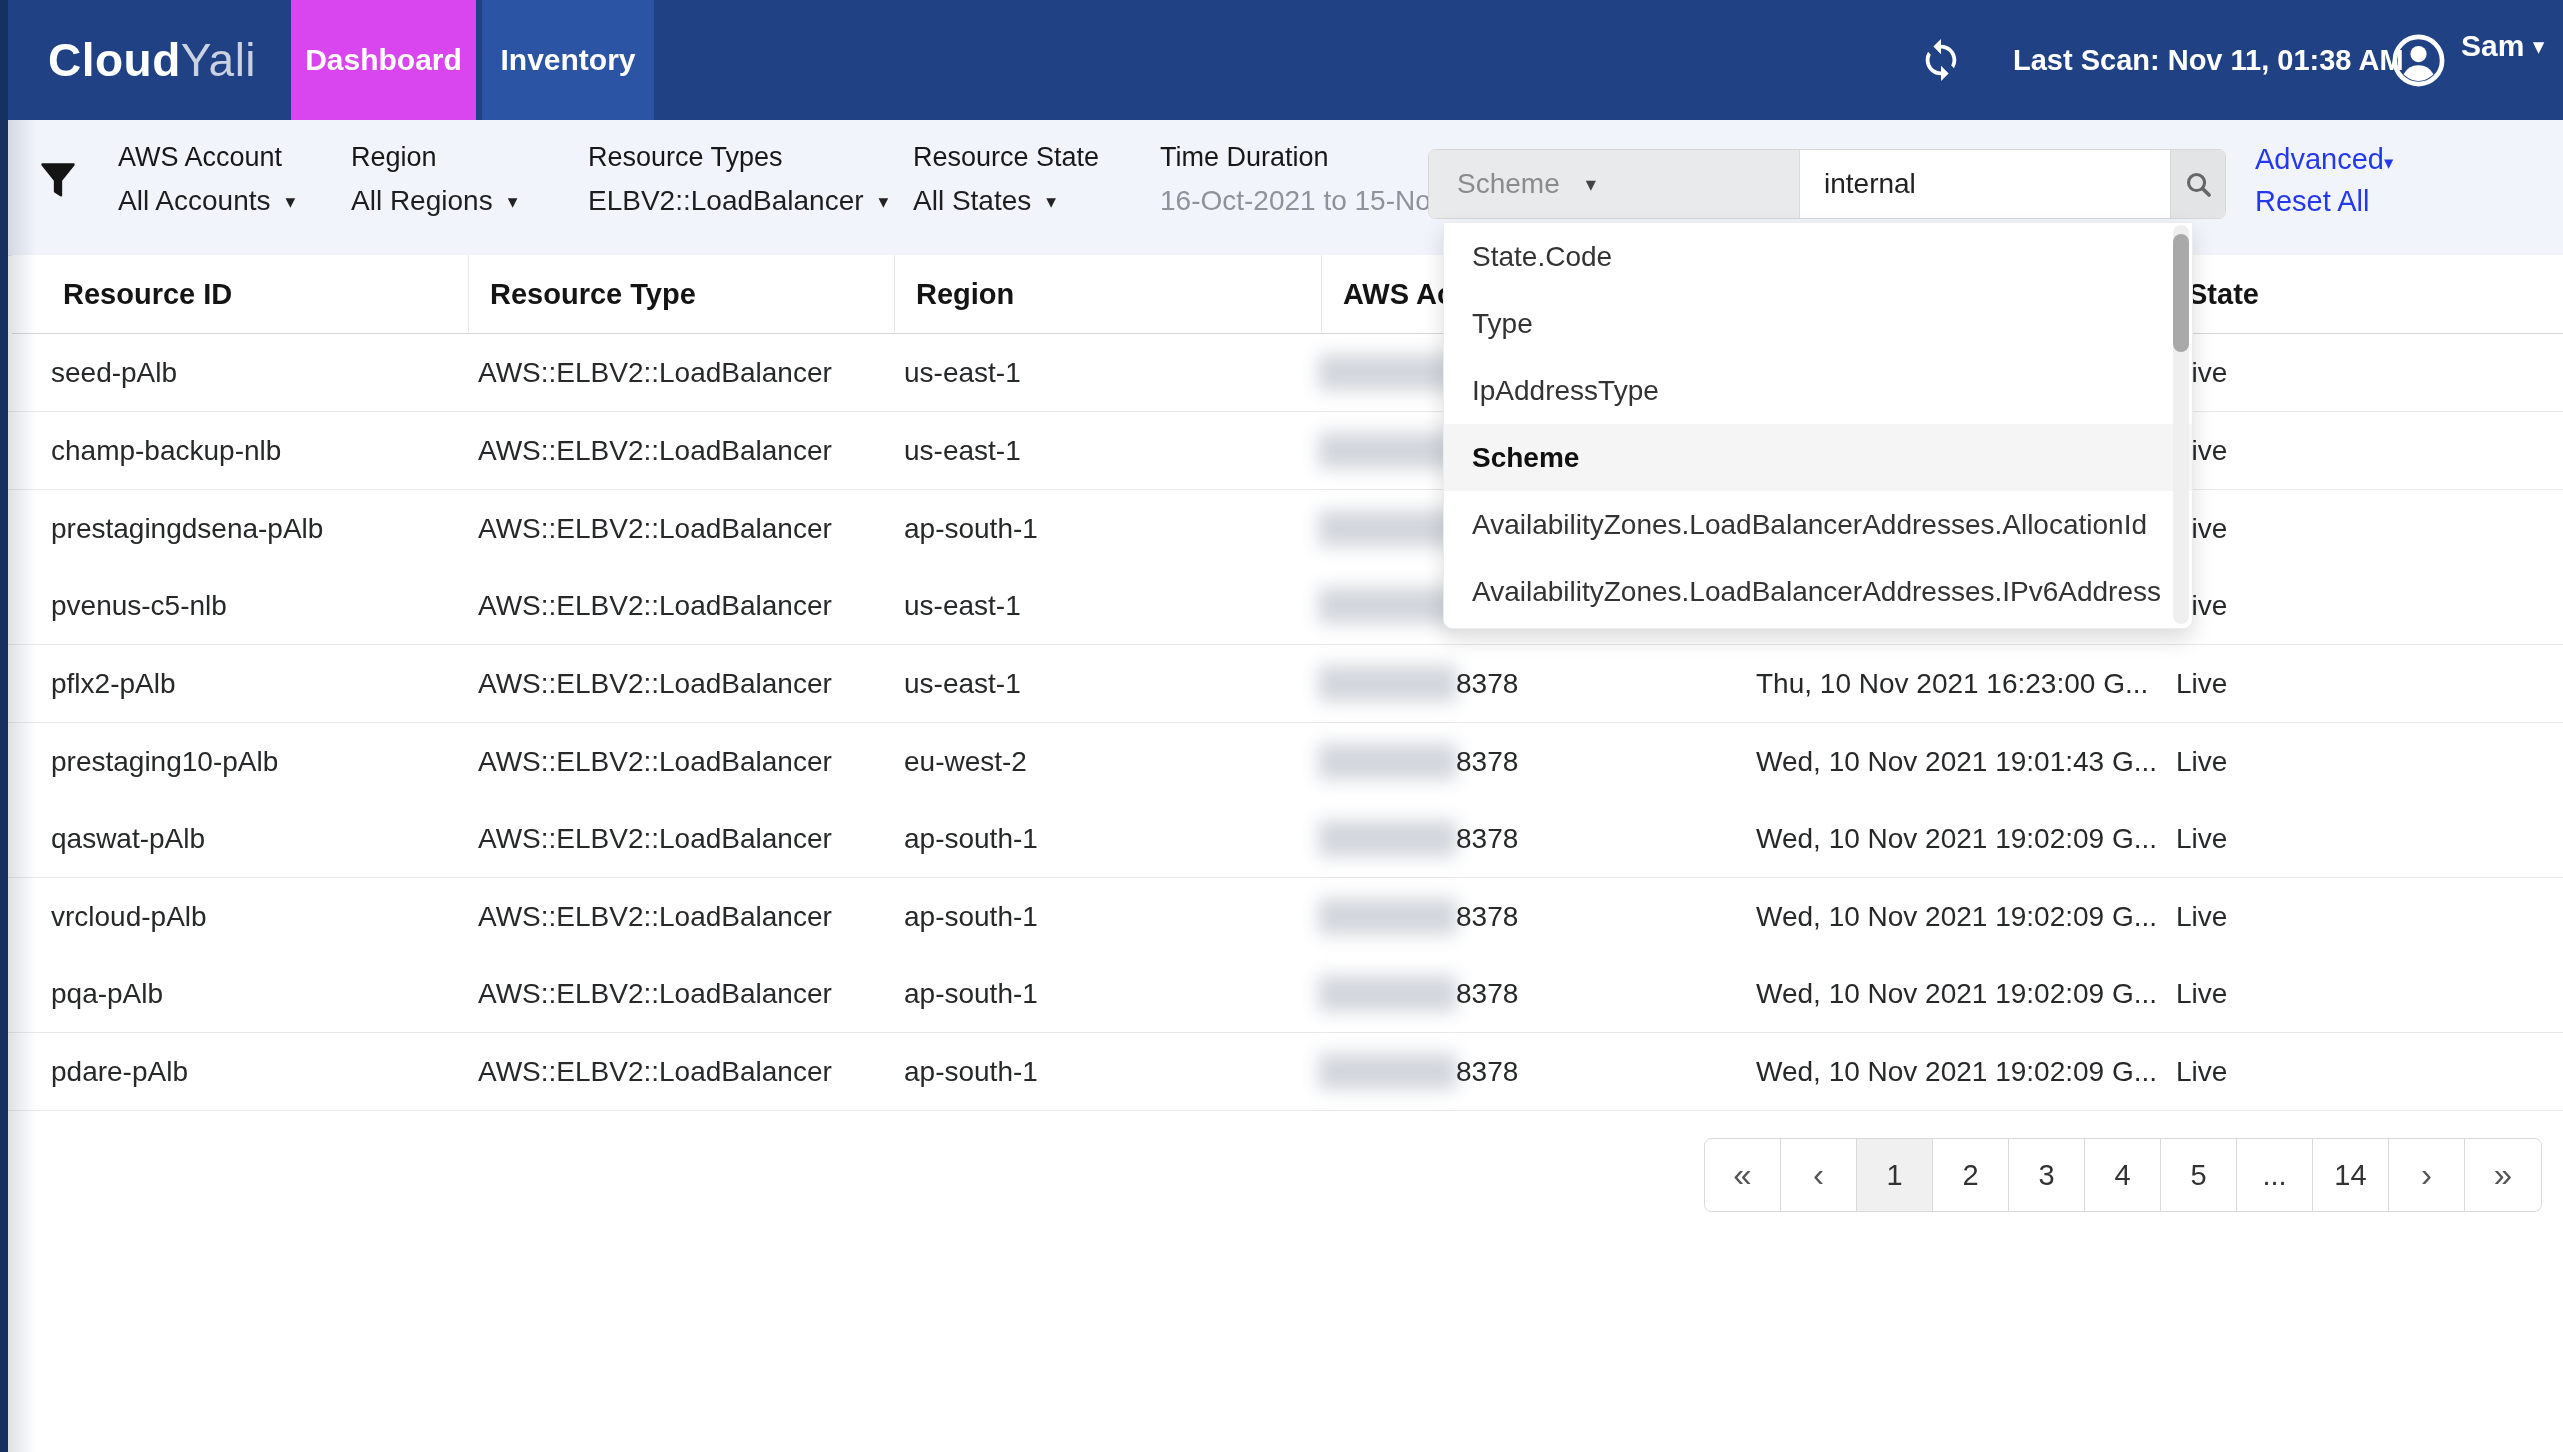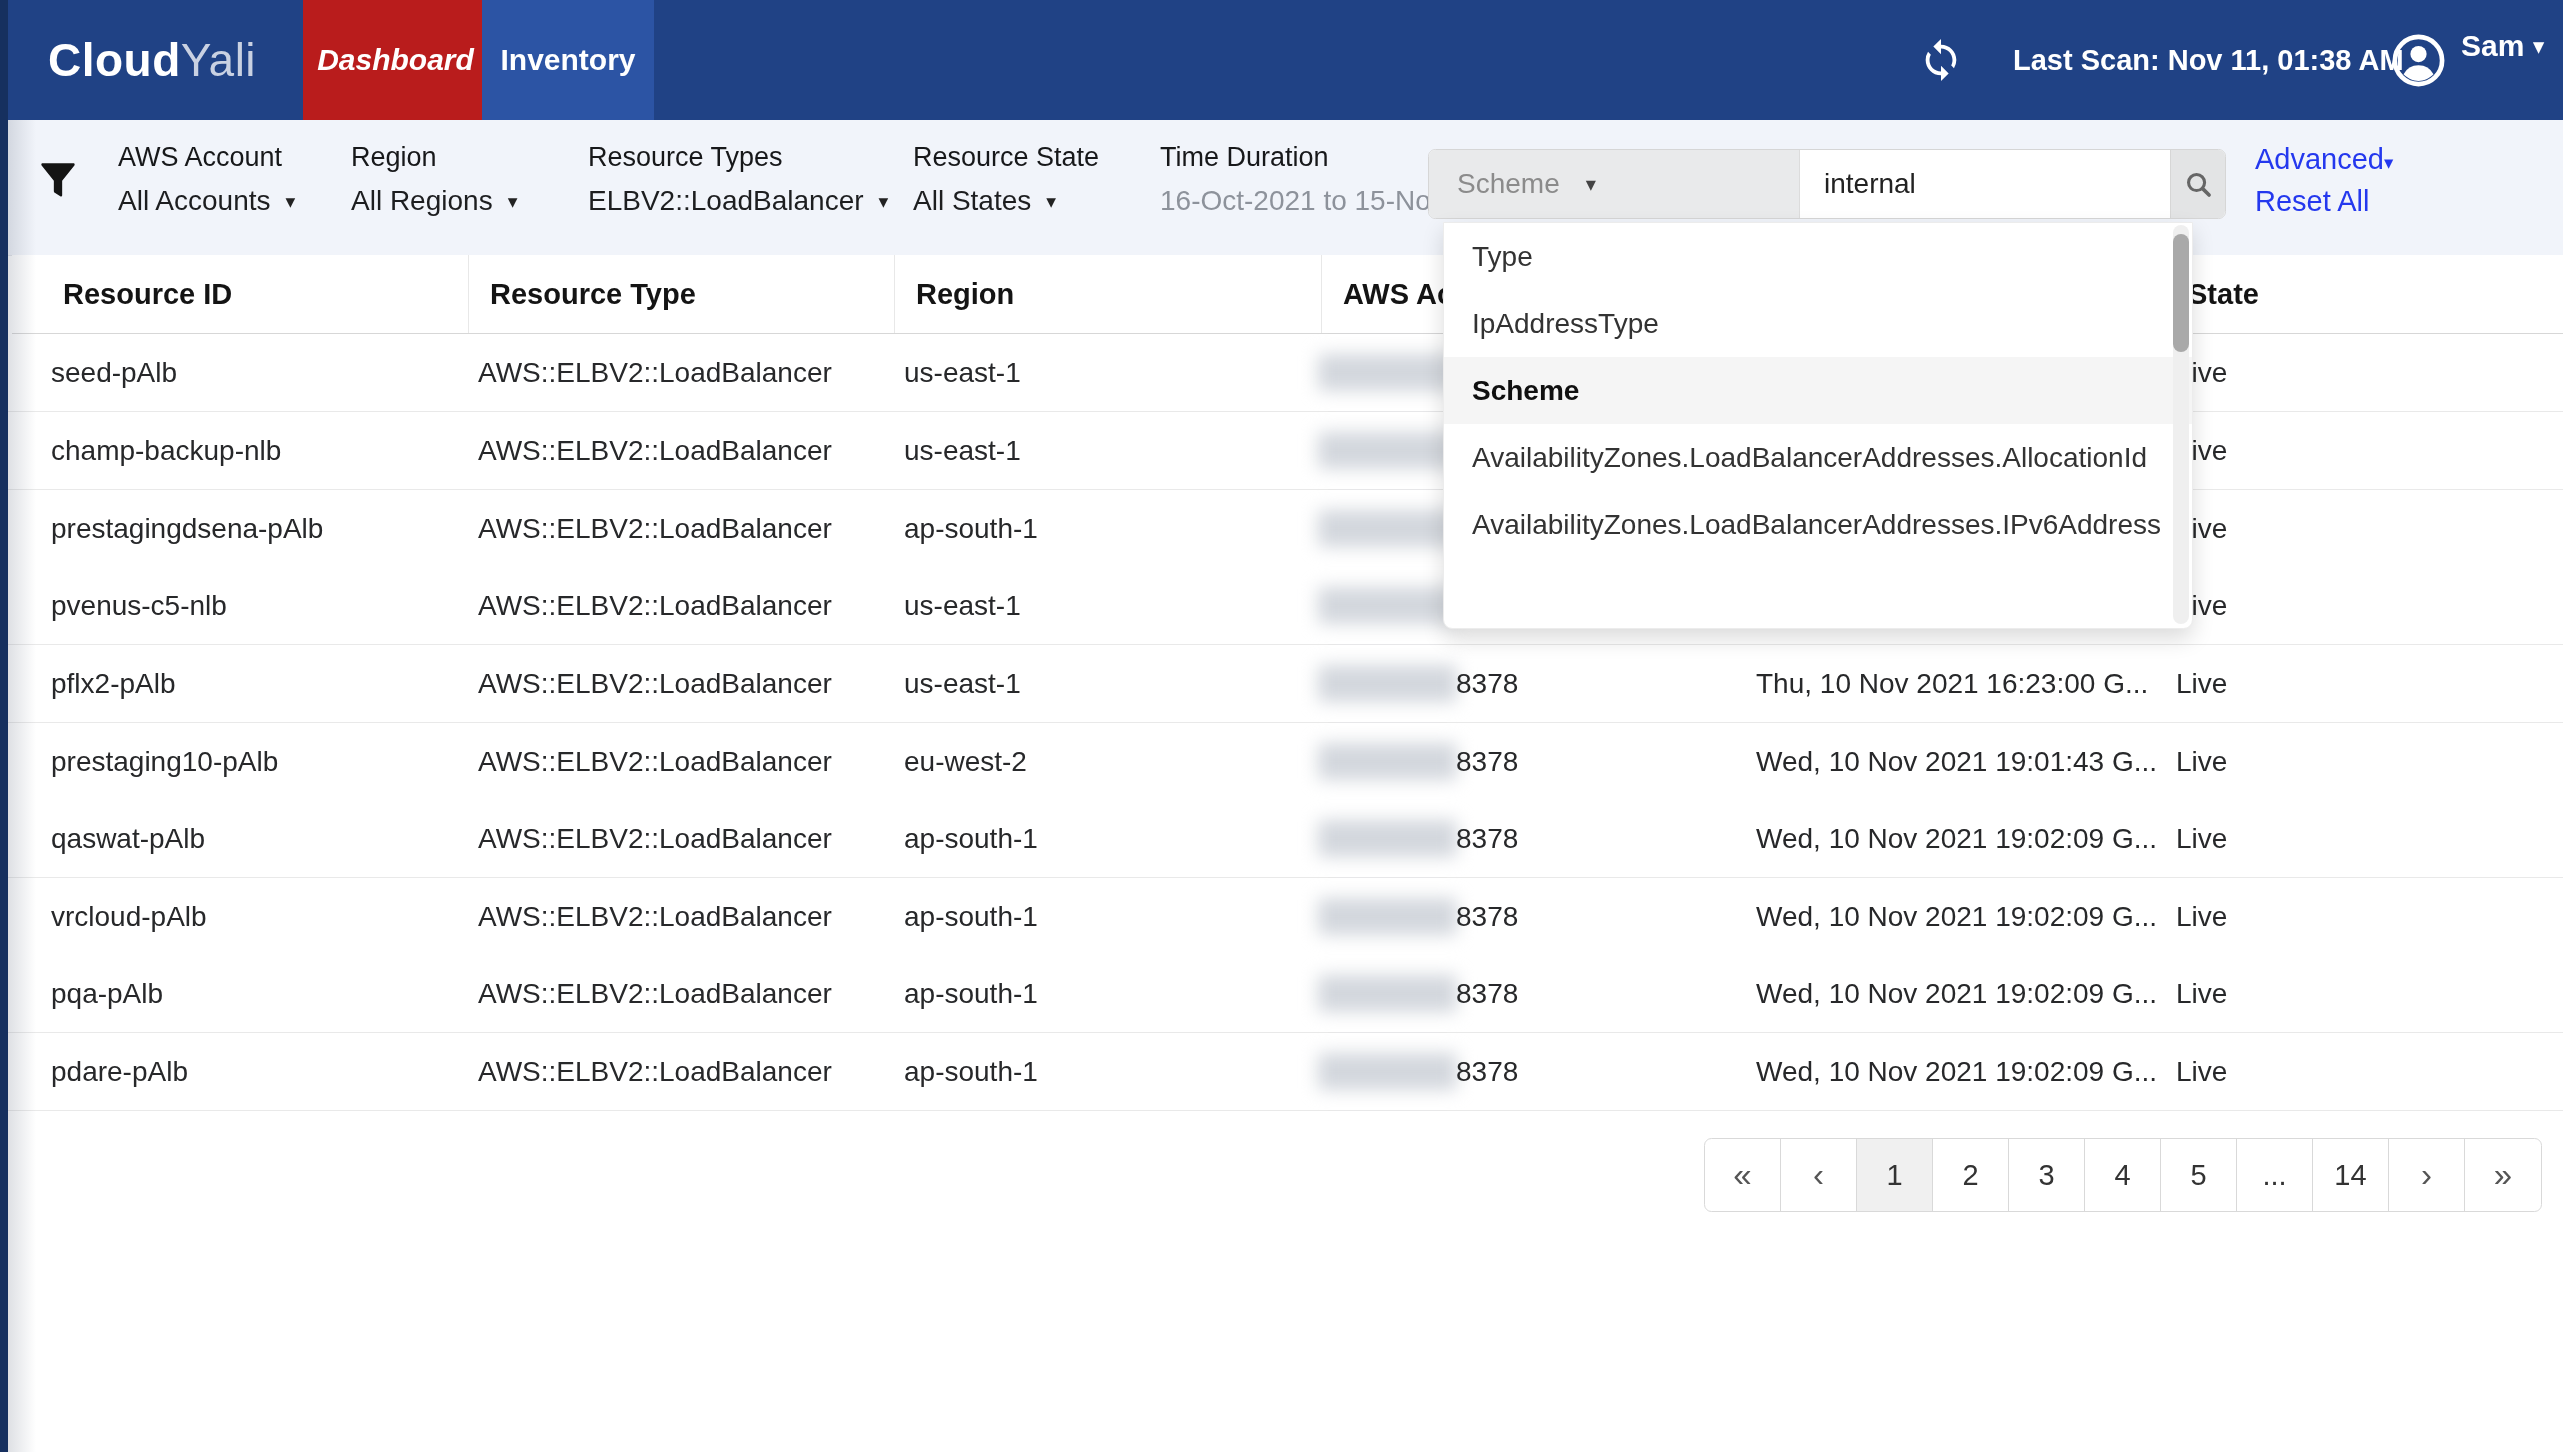--- a/index.html
+++ b/index.html
@@ -3,21 +3,21 @@
 <meta charset="utf-8">
 <style>
   html,body{margin:0;padding:0;background:#ffffff;}
   .stage{position:relative;width:2563px;height:1452px;background:#ffffff;overflow:hidden;
          font-family:"Liberation Sans", sans-serif;color:#1d1e20;}
 
   
   .navbar{position:absolute;left:0;top:0;width:2563px;height:120px;background:#204285;}
   .navtab{position:absolute;top:0;height:120px;display:flex;align-items:center;justify-content:center;
           color:#ffffff;font-size:30px;font-weight:700;cursor:pointer;}
-  .navtab.dash{left:303px;width:185px;background:#b91c1c;font-style:italic;}
+  .navtab.dash{left:291px;width:185px;background:#d946ef;}
   .navtab.inv{left:482px;width:172px;background:#2c54a4;}
   .logo{position:absolute;left:48px;top:0;height:120px;display:flex;align-items:center;
         font-size:46px;letter-spacing:0.5px;}
   .logo .p1{color:#ffffff;font-weight:700;}
   .logo .p2{color:#c9d1e2;font-weight:400;}
   .lastscan{position:absolute;left:1979px;top:0;height:120px;display:flex;align-items:center;
             color:#ffffff;font-size:29px;font-weight:700;margin-left:34px;}
   .refresh{position:absolute;left:1918px;top:37px;width:46px;height:46px;}
   .avatar{position:absolute;left:2389px;top:30.5px;width:59px;height:59px;}
   .username{position:absolute;left:2461px;top:0;height:92px;display:flex;align-items:center;
@@ -274,20 +274,21 @@
     <div class="tcell" style="left:51px">pdare-pAlb</div>
     <div class="tcell" style="left:478px">AWS::ELBV2::LoadBalancer</div>
     <div class="tcell" style="left:904px">ap-south-1</div>
     <div class="blur"></div>
     <div class="tcell" style="left:1456px">8378</div>
     <div class="tcell" style="left:1756px">Wed, 10 Nov 2021 19:02:09 G...</div>
     <div class="tcell" style="left:2176px">Live</div>
   </div>
 
   <div class="dropdown">
+    <div class="dd-opt">State.Code</div>
     <div class="dd-opt">Type</div>
     <div class="dd-opt">IpAddressType</div>
     <div class="dd-opt sel">Scheme</div>
     <div class="dd-opt">AvailabilityZones.LoadBalancerAddresses.AllocationId</div>
     <div class="dd-opt">AvailabilityZones.LoadBalancerAddresses.IPv6Address</div>
     <div class="dd-track"></div>
     <div class="dd-thumb"></div>
   </div>
 
   <div class="pagination">

